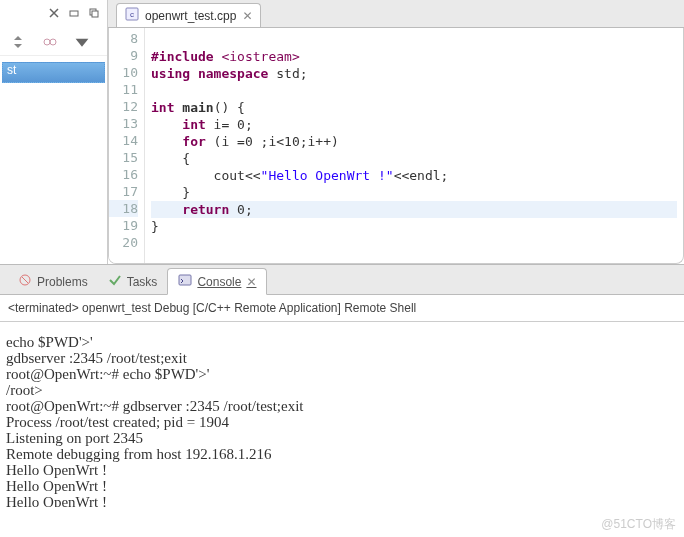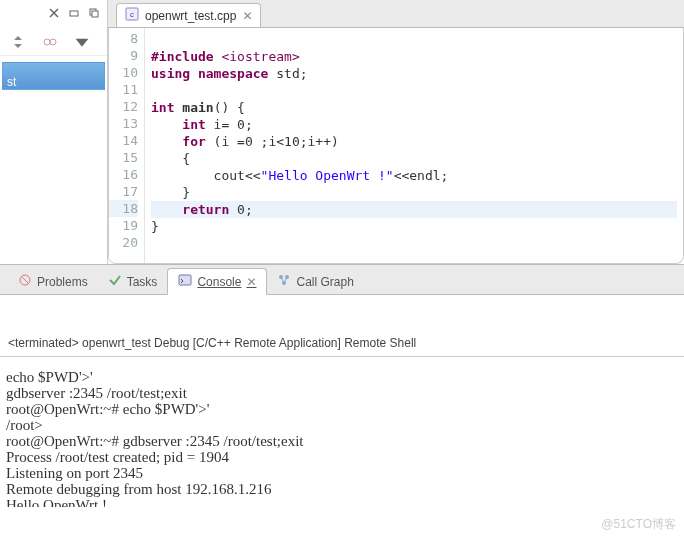--- a/index.html
+++ b/index.html
@@ -3,41 +3,41 @@
 <meta charset="utf-8">
 <style>
 * { box-sizing: border-box; margin: 0; padding: 0; }
 body { font-family: "Segoe UI", Tahoma, sans-serif; font-size: 12px; background: #fff; color: #333; width: 684px; height: 537px; overflow: hidden; position: relative; }
 .tool-icon { width: 16px; height: 16px; margin: 0 4px; display: inline-flex; align-items: center; justify-content: center; }
 .main-area { display: flex; height: 264px; }
 .left-panel { width: 108px; background: #fff; border-right: 1px solid #ccc; display: flex; flex-direction: column; }
 .left-panel-header { height: 28px; display: flex; align-items: center; justify-content: flex-end; padding: 0 8px; gap: 10px; }
 .mini-btn svg { width: 10px; height: 10px; }
 .left-toolbar { height: 28px; display: flex; align-items: center; padding: 0 6px; gap: 8px; border-bottom: 1px solid #eee; }
-.selected-item { background: #d0e7ff; border: 1px dotted #5a9ddb; height: 28px; margin: 6px 2px; display: flex; align-items: flex-end; padding: 0 4px; color: #fff; background: linear-gradient(#79b5e8,#5997d5); }
+.selected-item { background: #d0e7ff; border: 1px dotted #5a9ddb; height: 21px; margin: 6px 2px; display: flex; align-items: flex-start; padding: 0 4px; color: #fff; background: linear-gradient(#79b5e8,#5997d5); }
 .editor-panel { flex: 1; display: flex; flex-direction: column; background: #fff; }
 .editor-tabbar { height: 28px; border-bottom: 1px solid #bbb; display: flex; align-items: flex-end; padding-left: 8px; background: #eaeaea; }
 .editor-tab { background: #fff; border: 1px solid #bbb; border-bottom: none; border-top-left-radius: 4px; border-top-right-radius: 4px; padding: 3px 8px; display: flex; align-items: center; gap: 6px; font-size: 12px; height: 24px; }
 .file-icon svg { width: 14px; height: 14px; }
 .editor-body { flex: 1; display: flex; font-family: Consolas, monospace; font-size: 13px; overflow: hidden; border: 1px solid #ccc; border-top: none; border-radius: 0 0 8px 8px; }
 .gutter { width: 36px; background: #fff; text-align: right; padding: 2px 6px 2px 0; color: #9aa; border-right: 1px solid #e4e4e4; }
 .gutter div { line-height: 17px; height: 17px; position: relative; }
 .code { flex: 1; padding: 3px 6px; white-space: pre; }
 .code div { line-height: 17px; height: 17px; }
 .hl-line { background: #eaf2fb; }
 .kw { color: #7f0055; font-weight: bold; }
 .pp { color: #7f0055; font-weight: bold; }
 .inc { color: #7f0055; }
 .str { color: #2a00ff; }
 .bottom-panel { border-top: 1px solid #bbb; height: 243px; display: flex; flex-direction: column; }
 .bottom-tabs { height: 30px; display: flex; align-items: flex-end; padding: 0 8px; gap: 0; border-bottom: 1px solid #bbb; background: #eaeaea; }
 .btab { padding: 4px 10px; display: flex; align-items: center; gap: 5px; color: #555; font-size: 12px; cursor: pointer; }
 .btab.active { background: #fff; border: 1px solid #bbb; border-bottom: 1px solid #fff; border-top-left-radius: 4px; border-top-right-radius: 4px; position: relative; top: 1px; text-decoration: underline; }
 .btab-icon svg { width: 14px; height: 14px; }
-.console-status { padding: 6px 8px; font-size: 12px; color: #444; margin-top: 35px; }
+.console-status { padding: 6px 8px; font-size: 12px; color: #444; }
 .console-body { flex: 1; border-top: 1px solid #ccc; padding: 12px 6px; font-family: Liberation Serif, serif; font-size: 15px; line-height: 16px; white-space: pre; overflow: hidden; }
 .watermark { position: absolute; bottom: 4px; right: 8px; color: #ccc; font-size: 12px; }
 .close-x { font-family: Arial; color: #888; }
 </style>
 </head>
 <body>
 
 <div class="main-area">
   <div class="left-panel">
     <div class="left-panel-header">
@@ -131,29 +131,20 @@
       <span>Tasks</span>
     </div>
     <div class="btab active">
       <span class="btab-icon"><svg viewBox="0 0 14 14">
             <rect x="1" y="2" width="12" height="10" rx="1" fill="#dde" stroke="#77a"></rect>
             <path d="M3 6 L5 8 L3 10" stroke="#448" fill="none"></path>
           </svg></span>
       <span>Console</span>
       <span class="close-x">✕</span>
     </div>
-    <div class="btab">
-      <span class="btab-icon"><svg viewBox="0 0 14 14">
-            <circle cx="4" cy="4" r="2" fill="#8ac"></circle>
-            <circle cx="10" cy="4" r="2" fill="#8ac"></circle>
-            <circle cx="7" cy="10" r="2" fill="#8ac"></circle>
-            <path d="M4 4 L7 10 L10 4" stroke="#8ac" fill="none"></path>
-          </svg></span>
-      <span>Call Graph</span>
-    </div>
   </div>
   <div class="console-status">&lt;terminated&gt; openwrt_test Debug [C/C++ Remote Application] Remote Shell</div>
   <div class="console-body" id="console-body">echo $PWD'&gt;'
 gdbserver :2345 /root/test;exit
 root@OpenWrt:~# echo $PWD'&gt;'
 /root&gt;
 root@OpenWrt:~# gdbserver :2345 /root/test;exit
 Process /root/test created; pid = 1904
 Listening on port 2345
 Remote debugging from host 192.168.1.216

